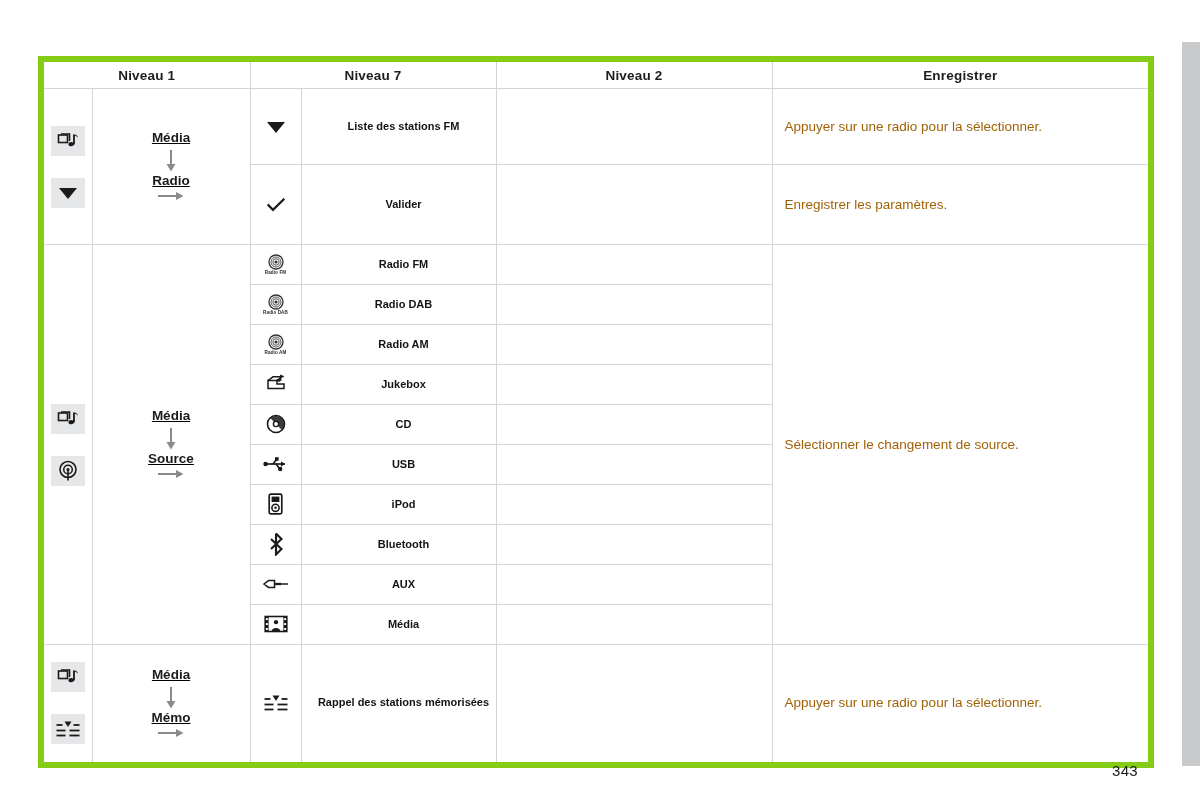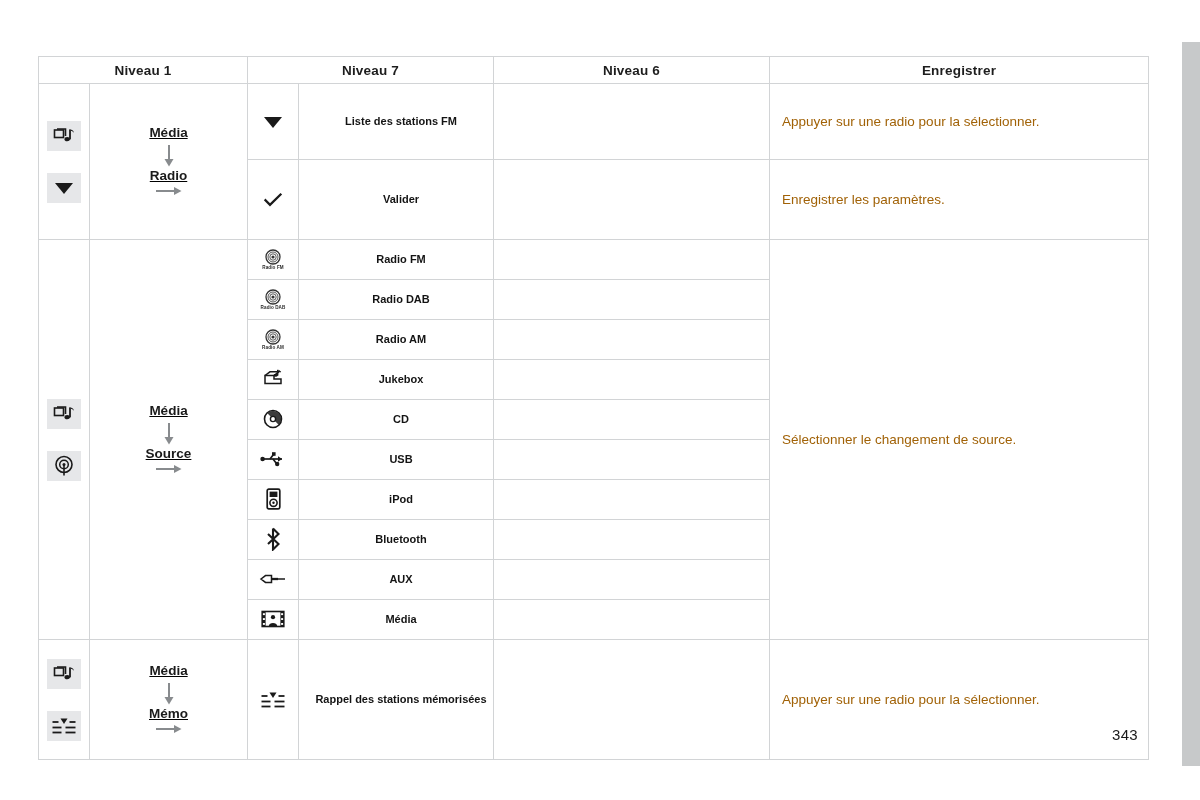--- a/index.html
+++ b/index.html
@@ -26,41 +26,41 @@
     top: 42px;
     width: 18px;
     height: 724px;
     background: #c7c9ca;
   }
 
   
   .page-number {
     position: absolute;
     left: 1090px;
-    top: 726px;
+    top: 762px;
     width: 70px;
     text-align: center;
     font-size: 15px;
     color: #1a1a1a;
     letter-spacing: .3px;
   }
 
   
   .tbl-wrap {
     position: absolute;
     left: 38px;
     top: 56px;
     width: 1110px;
   }
 
   table.grid {
     border-collapse: collapse;
     table-layout: fixed;
     width: 1110px;
-    border: 1px solid #84cc16;
+    border: 6px solid #84cc16;
   }
 
   table.grid td, table.grid th {
     border: 1px solid #d2d4d6;
     padding: 0;
     vertical-align: middle;
     background: #ffffff;
   }
 
   
@@ -180,21 +180,21 @@
           <col class="c-icon2">
         <col class="c-lvl2">
           <col class="c-lvl3">
           <col class="c-comm">
       </colgroup>
 
       <thead>
         <tr>
           <th colspan="2">Niveau 1</th>
           <th colspan="2">Niveau 7</th>
-          <th>Niveau 6</th>
+          <th>Niveau 2</th>
           <th>Enregistrer</th>
         </tr>
       </thead>
 
       <tbody>
 
         <tr class="h-listfm">
           <td rowspan="2" class="cell-white">
             <div class="icon-stack">
               <div class="icon-chip">

